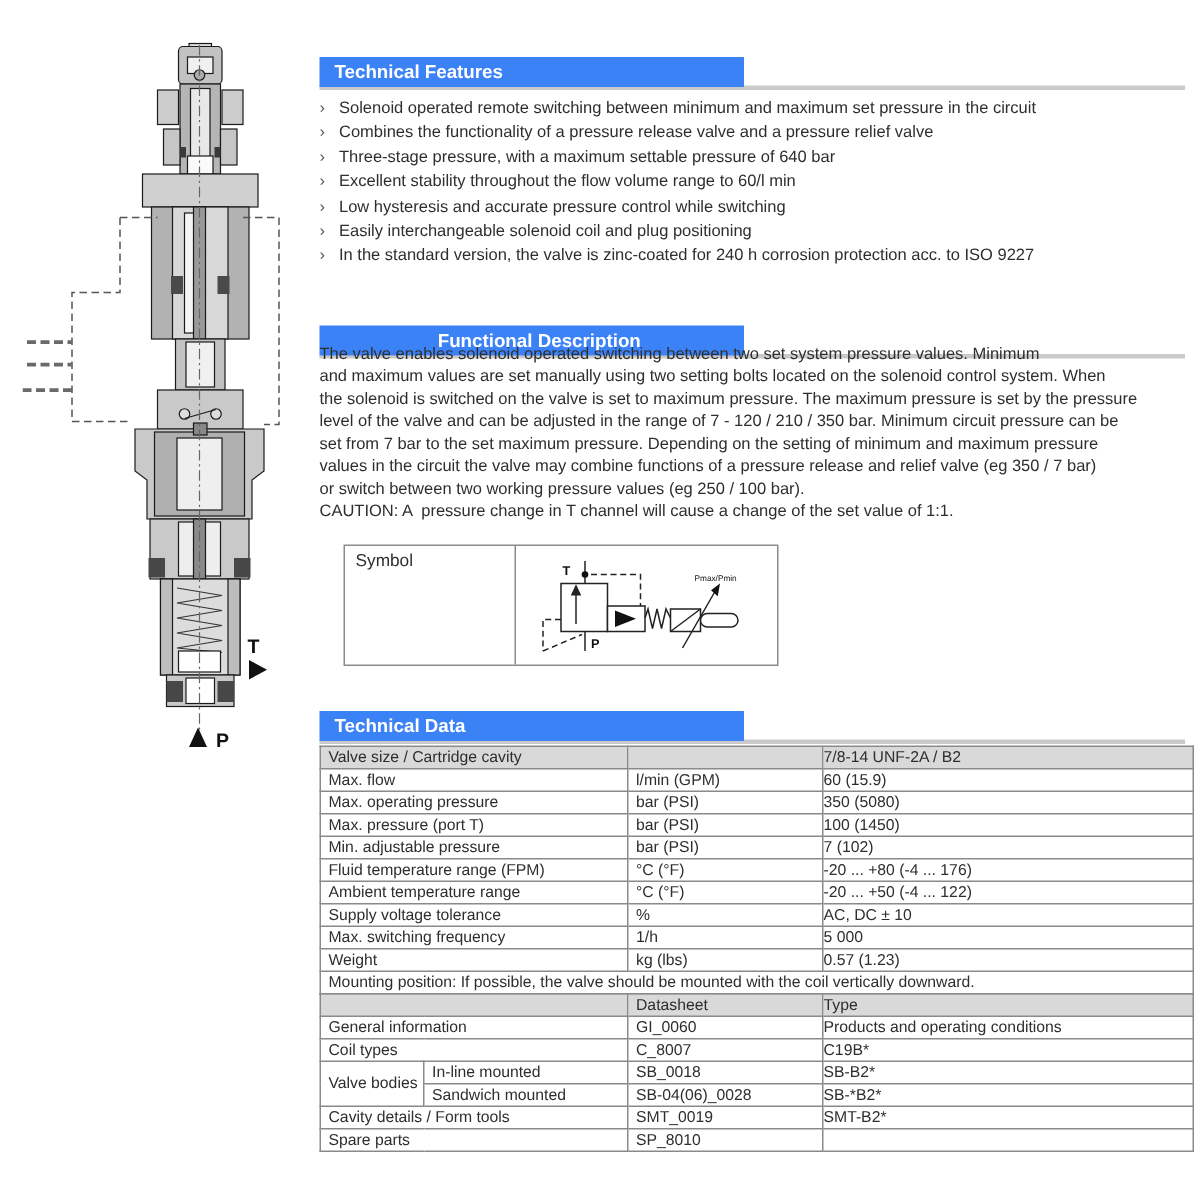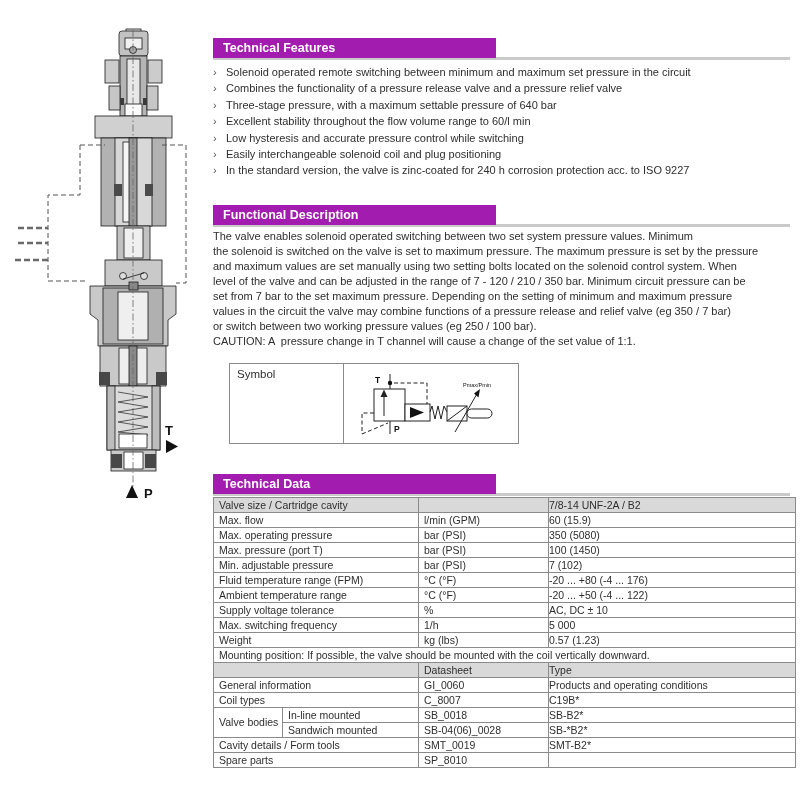--- a/index.html
+++ b/index.html
@@ -3,21 +3,21 @@
 <meta charset="utf-8">
 <style>
   html,body{margin:0;padding:0;background:#fff;width:800px;height:800px;overflow:hidden;
     font-family:"Liberation Sans", sans-serif;color:#2e2e2e;}
   .page{position:relative;width:800px;height:800px;background:#fff;}
   
   .drawing{position:absolute;left:15px;top:28px;width:196px;height:478px;}
   
   .content{position:absolute;left:213px;top:0;width:582px;}
   .section-bar{position:absolute;width:582px;height:22px;}
-  .bar-dark{position:absolute;left:0;top:0;width:283px;height:20px;background:#a21caf;
+  .bar-dark{position:absolute;left:0;top:0;width:283px;height:20px;background:#3b82f6;
     color:#fff;font-size:12.5px;font-weight:bold;line-height:20px;padding-left:10px;box-sizing:border-box;}
   .bar-underline{position:absolute;left:0;top:19px;width:577px;height:2.5px;background:#cacaca;}
   .bullets{position:absolute;left:0;top:64px;width:582px;font-size:11px;}
   .bullet-row{display:flex;line-height:16.4px;}
   .bullet-marker{width:13px;flex:0 0 13px;color:#555;}
   .para{position:absolute;left:0;top:229px;width:582px;font-size:11px;}
   .para-line{line-height:15px;white-space:pre-wrap;}
   
   .symbol-box{position:absolute;left:16px;top:363px;width:290px;height:81px;border:1px solid #8a8a8a;
     display:flex;box-sizing:border-box;}
@@ -151,29 +151,29 @@
       <div class="bullet-row">
         <span class="bullet-marker">›</span>
         <span>Easily interchangeable solenoid coil and plug positioning</span>
       </div>
       <div class="bullet-row">
         <span class="bullet-marker">›</span>
         <span>In the standard version, the valve is zinc-coated for 240 h corrosion protection acc. to ISO 9227</span>
       </div>
     </div>
 
-    <div class="section-bar" style="top:205px;">
+    <div class="section-bar" style="top:217px;text-align:center;">
       <div class="bar-underline"></div>
       <div class="bar-dark">Functional Description</div>
     </div>
 
     <div class="para">
       <div class="para-line">The valve enables solenoid operated switching between two set system pressure values. Minimum</div>
+      <div class="para-line">and maximum values are set manually using two setting bolts located on the solenoid control system. When</div>
       <div class="para-line">the solenoid is switched on the valve is set to maximum pressure. The maximum pressure is set by the pressure</div>
-      <div class="para-line">and maximum values are set manually using two setting bolts located on the solenoid control system. When</div>
       <div class="para-line">level of the valve and can be adjusted in the range of 7 - 120 / 210 / 350 bar. Minimum circuit pressure can be</div>
       <div class="para-line">set from 7 bar to the set maximum pressure. Depending on the setting of minimum and maximum pressure</div>
       <div class="para-line">values in the circuit the valve may combine functions of a pressure release and relief valve (eg 350 / 7 bar)</div>
       <div class="para-line">or switch between two working pressure values (eg 250 / 100 bar).</div>
       <div class="para-line">CAUTION: A  pressure change in T channel will cause a change of the set value of 1:1.</div>
     </div>
 
     <div class="symbol-box">
       <div class="symbol-label">Symbol</div>
       <div class="symbol-diagram">

